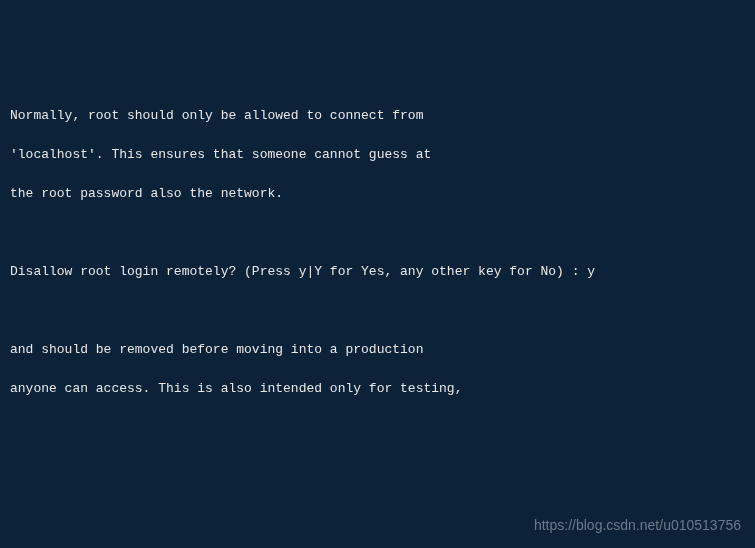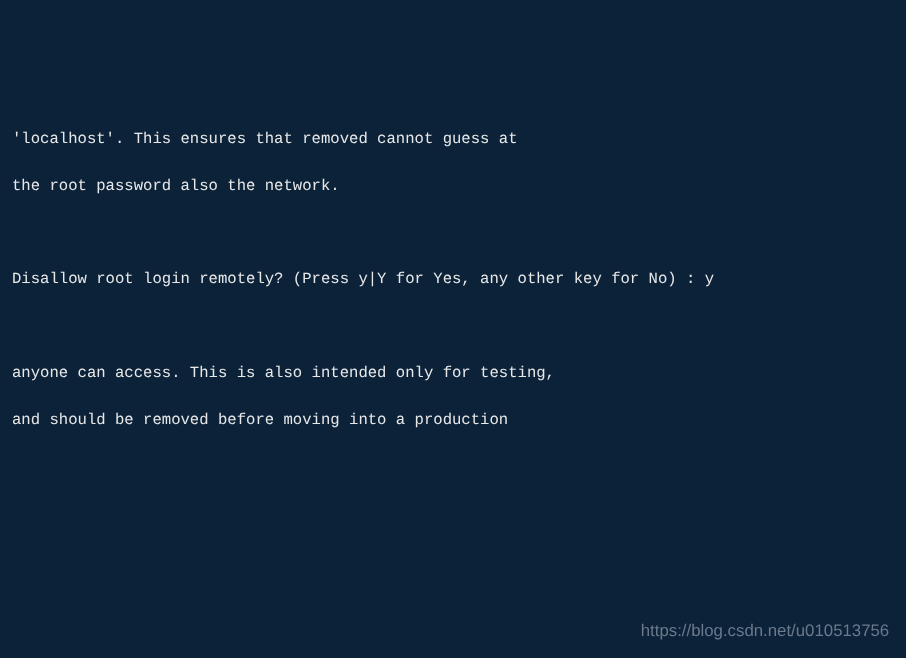--- a/index.html
+++ b/index.html
@@ -31,27 +31,28 @@
       font-family: Arial, sans-serif;
       font-size: 14px;
     }
   </style>
 </head>
 <body>
 
 
 
 <div class="terminal-output">
-<div>'localhost'. This ensures that removed cannot guess at</div>
+<div>Normally, root should only be allowed to connect from</div>
+<div>'localhost'. This ensures that someone cannot guess at</div>
 <div>the root password also the network.</div>
 <div>&nbsp;</div>
 <div>Disallow root login remotely? (Press y|Y for Yes, any other key for No) : y</div>
 <div>&nbsp;</div>
+<div>and should be removed before moving into a production</div>
 <div>anyone can access. This is also intended only for testing,</div>
-<div>and should be removed before moving into a production</div>
 <div>&nbsp;</div>
 
 
 
 
 
 
 
 
 

